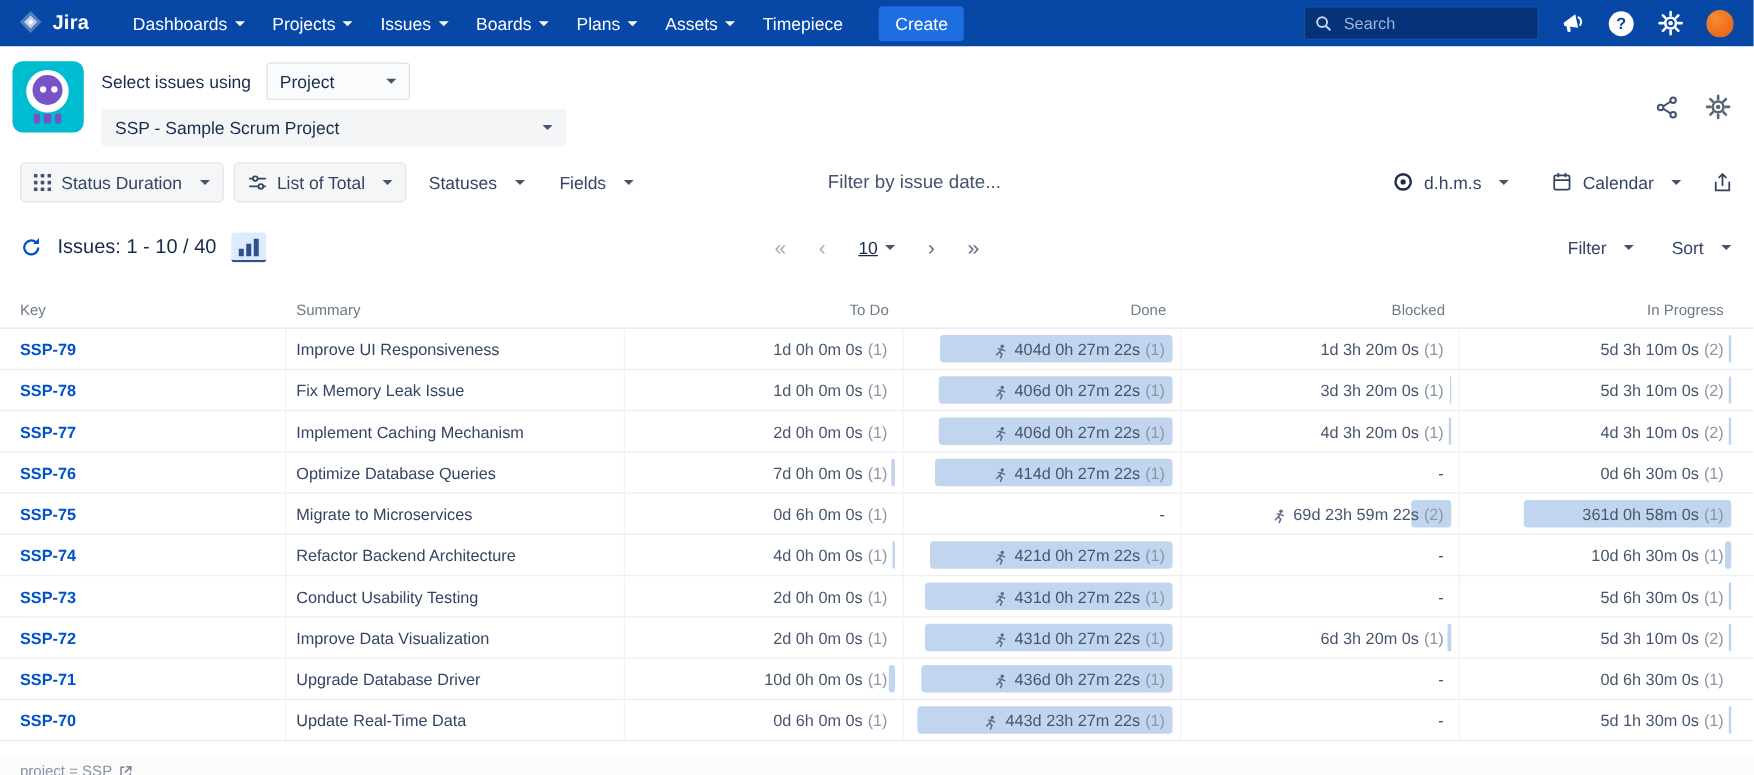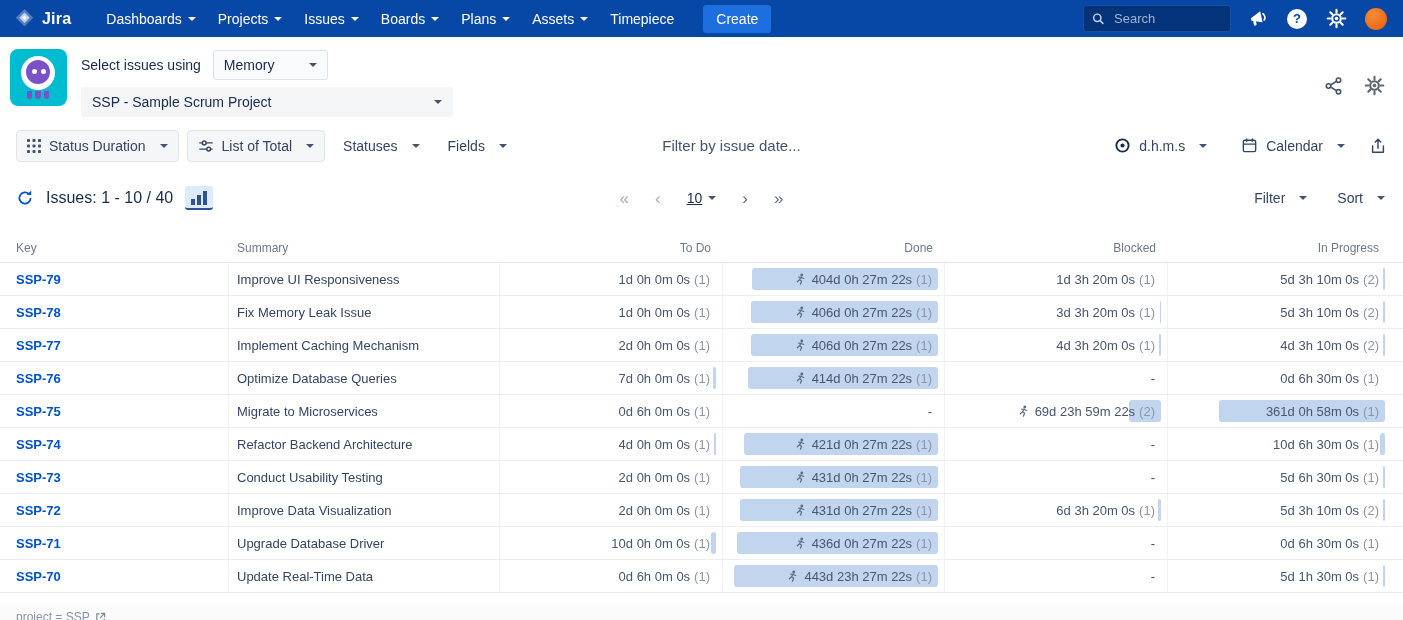--- a/index.html
+++ b/index.html
@@ -11,21 +11,21 @@
   }
   
   .navbar { height:37px; background:#0747A6; display:flex; align-items:center; padding:0 14px; gap:10px; }
   .brand { display:flex; align-items:center; gap:7px; margin-right:16px; }
   .brand-name { color:#fff; font-size:16px; font-weight:bold; letter-spacing:.2px; }
   .nav-menu { display:flex; align-items:center; gap:4px; }
   .nav-item { display:flex; align-items:center; color:#fff; font-size:14px; padding:6px 9px; border-radius:3px; cursor:pointer; }
   .chev { display:inline-block; width:0; height:0; border-left:4px solid transparent; border-right:4px solid transparent; border-top:4.5px solid currentColor; margin-left:6px; }
   .create-btn { background:#1D6FE0; color:#fff; font-size:14px; font-weight:500; border:none; border-radius:3px; padding:6px 13px; margin-left:10px; cursor:pointer; }
   .nav-right { margin-left:auto; display:flex; align-items:center; gap:15px; }
-  .search-box { display:flex; align-items:center; gap:7px; background:#05337A; border:1px solid #1B4F9E; border-radius:3px; height:27px; width:148px; padding:10px 8px; }
+  .search-box { display:flex; align-items:center; gap:7px; background:#05337A; border:1px solid #1B4F9E; border-radius:3px; height:27px; width:188px; padding:10px 8px; }
   .search-box input { background:transparent; border:none; outline:none; color:#fff; font-size:13px; width:110px; font-family:"Liberation Sans",sans-serif; }
   .search-box input::placeholder { color:#9FB4D8; }
   .nav-icon { display:flex; align-items:center; justify-content:center; width:24px; height:24px; cursor:pointer; }
   .help-circle { width:20px; height:20px; border-radius:50%; background:#fff; color:#0747A6; font-size:13px; font-weight:bold; display:flex; align-items:center; justify-content:center; }
   .avatar { width:26px; height:26px; border-radius:50%; background:radial-gradient(circle at 35% 30%, #F68B33, #E85D0E); border:2px solid #0747A6; }
   
   .header-sec { position:relative; padding:12px 16px 10px 10px; display:flex; gap:14px; }
   .app-icon { width:57px; height:57px; border-radius:8px; background:#00BCD1; position:relative; flex:0 0 auto; }
   .app-ring { position:absolute; left:11px; top:7px; width:34px; height:34px; border-radius:50%; background:#fff; }
   .app-head { position:absolute; left:16px; top:11px; width:24px; height:24px; border-radius:50%; background:#7A52C7; }
@@ -67,21 +67,21 @@
   .th.l { padding-left:16px; } .th.l2 { padding-left:8px; }
   .th.r { text-align:right; padding-right:12px; }
   .tr { display:grid; grid-template-columns:var(--cols); height:33px; align-items:stretch; border-bottom:1px solid #EDEEF2; }
   .td { display:flex; align-items:center; border-right:1px solid #F0F2F5; position:relative; font-size:13px; }
   .td:last-child { border-right:none; }
   .c-key { padding-left:16px; }
   .keylink { color:#0052CC; font-weight:600; text-decoration:none; cursor:pointer; }
   .c-sum { padding-left:8px; color:#344563; }
   .c-num { justify-content:flex-end; padding-right:12px; }
   .bar { position:absolute; right:6px; top:5px; bottom:5px; background:#C1D5EF; border-radius:3px; }
-  .cv { position:relative; display:inline-flex; align-items:center; gap:4px; }
+  .cv { position:relative; display:inline-flex; align-items:flex-end; gap:4px; }
   .val { color:#47566E; }
   .cnt { color:#8C96A8; }
   .dash { color:#344563; }
   .runner { margin-right:2px; }
   
   .footer { display:flex; align-items:center; justify-content:space-between; padding:0 16px; margin-top:12px; height:24px; background:#FBFBFC; }
   .ft-left { display:flex; align-items:center; gap:5px; font-size:12px; color:#8993A4; }
   .ft-right { font-size:12px; color:#8993A4; }
 </style>
 </head>
@@ -168,21 +168,21 @@
     <span class="app-legs">
         <i></i>
         <i></i>
         <i></i>
       </span>
   </div>
   <div class="hdr-fields">
     <div class="hdr-row1">
       <span class="hdr-label">Select issues using</span>
       <div class="dd dd-project-mode">
-        <span>Memory</span>
+        <span>Project</span>
         <span class="chev"></span>
       </div>
     </div>
     <div class="dd dd-project">
       <span>SSP - Sample Scrum Project</span>
       <span class="chev"></span>
     </div>
   </div>
   <div class="hdr-icons">
     <span>

